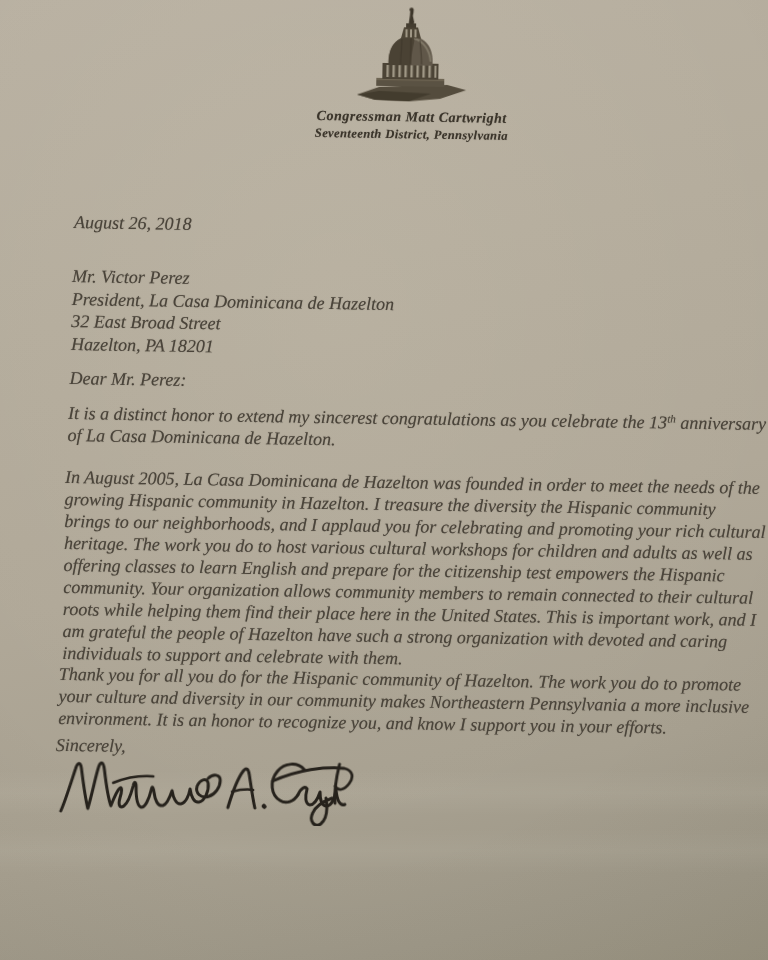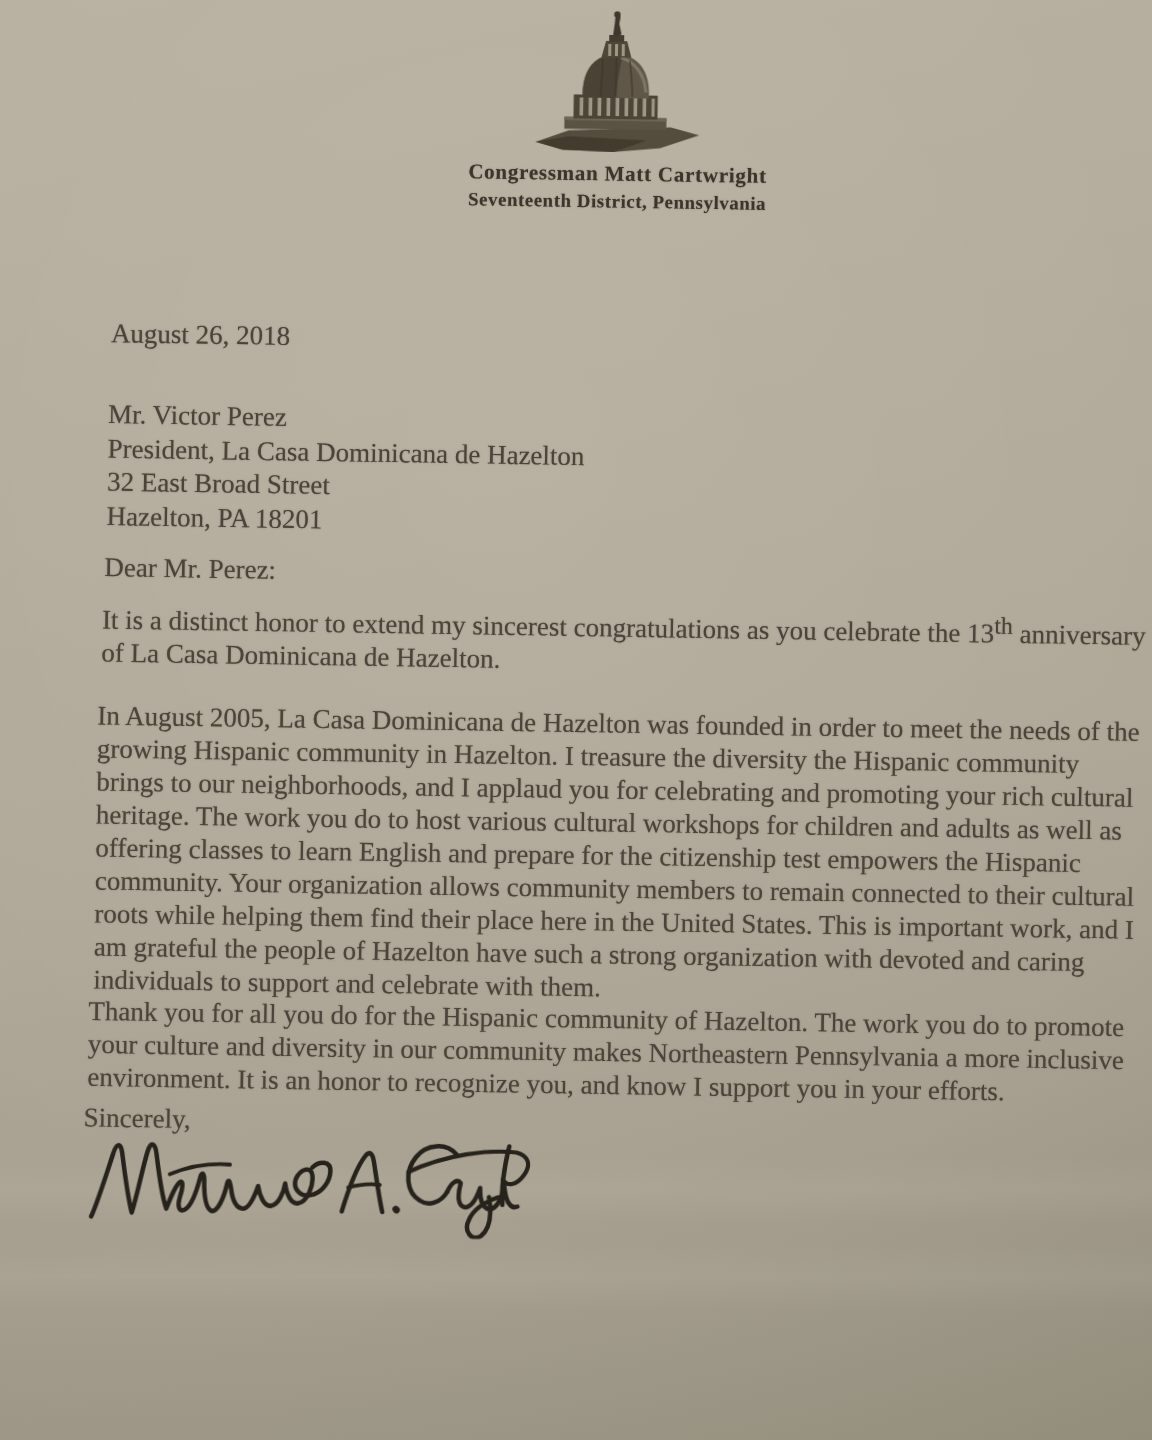--- a/index.html
+++ b/index.html
@@ -13,20 +13,21 @@
   .photo {
     position: absolute;
     inset: 0;
     background: linear-gradient(168deg,
       #b9b1a2 0%,
       #b4ac9c 30%,
       #b0a898 55%,
       #a7a090 78%,
       #9d9787 92%,
       #989280 100%);
+    font-style: italic;
   }
   .vignette {
     position: absolute;
     inset: 0;
     background: radial-gradient(ellipse 125% 118% at 44% 32%,
       rgba(255, 250, 232, 0.07) 0%,
       rgba(0, 0, 0, 0) 48%,
       rgba(42, 34, 18, 0.10) 100%);
     pointer-events: none;
   }
@@ -86,21 +87,21 @@
   .address .line { line-height: 22.5px; white-space: nowrap; }
   .salutation { position: absolute; top: 373px; left: 68px; white-space: nowrap; }
 
   .para { position: absolute; }
   .para .line { line-height: 22px; white-space: nowrap; }
   .para1 { top: 407px; left: 67px; }
   .para2 { top: 471px; left: 65px; }
   .para3 { top: 668px; left: 62px; }
 
   sup {
-    font-size: 16px;
+    font-size: 11px;
     vertical-align: 6px;
     line-height: 0;
   }
 
   .sincerely { position: absolute; top: 740px; left: 60px; white-space: nowrap; }
   .signature {
     position: absolute;
     top: 752px;
     left: 60px;
     filter: blur(0.2px);

